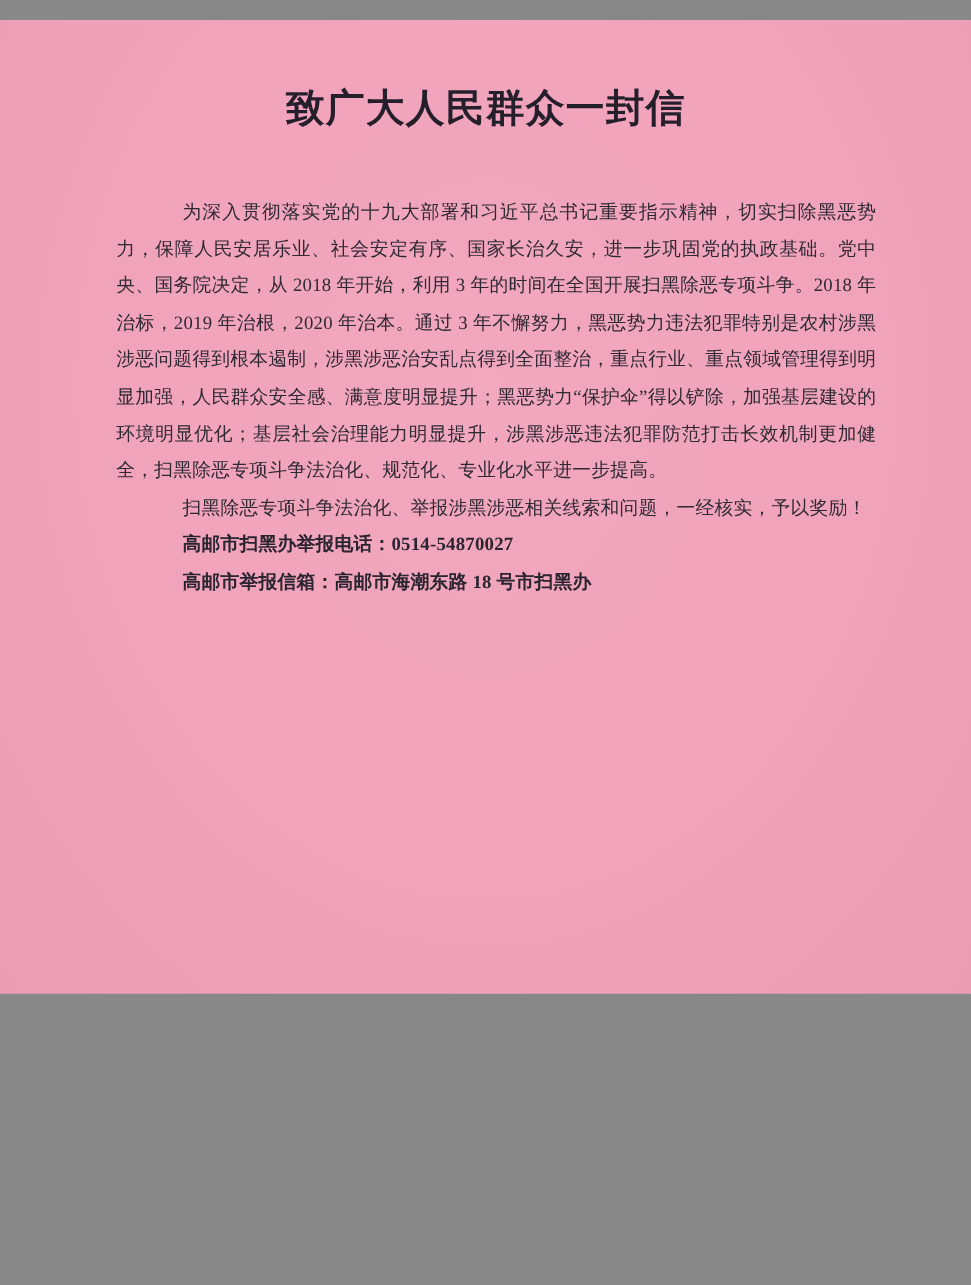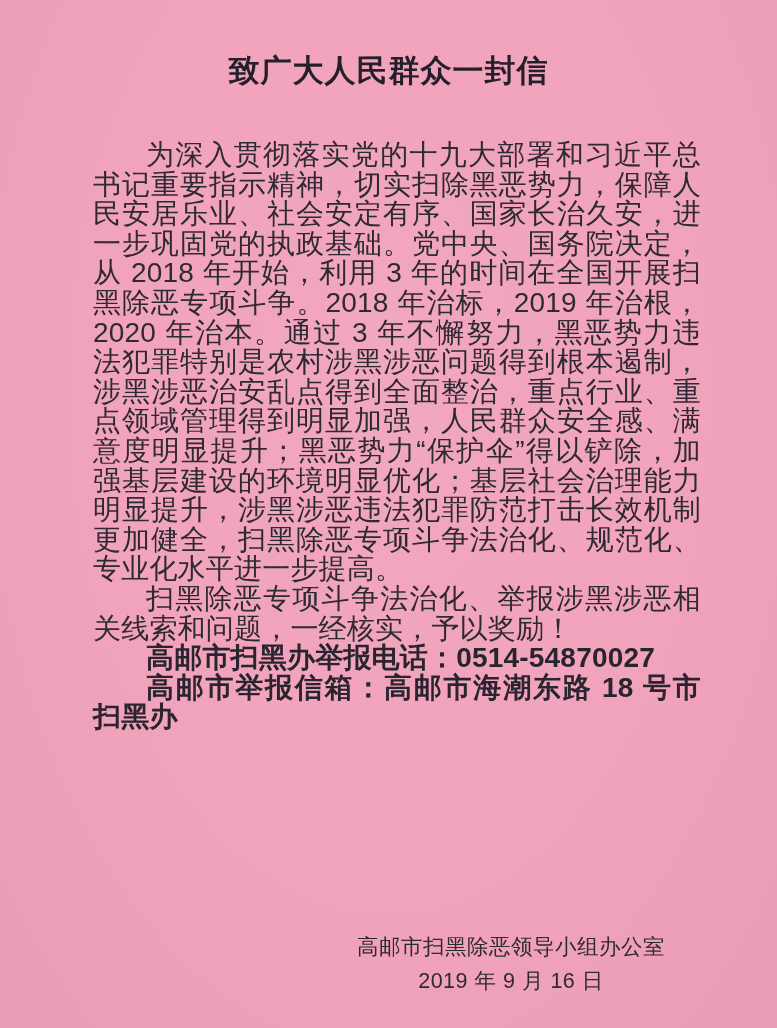--- a/index.html
+++ b/index.html
@@ -3,47 +3,47 @@
 <meta charset="utf-8">
 <style>
   html, body {
     margin: 0;
     padding: 0;
     background: #888;
   }
   .page {
     position: relative;
     width: 777px;
-    height: 1028px;
-    margin: 0 auto;
+    height: 779px;
+    margin: 16px auto;
     background:
       radial-gradient(ellipse at 50% 38%, rgba(255,255,255,0.05) 0%, rgba(0,0,0,0.00) 55%, rgba(120,40,70,0.05) 100%),
       #f1a3bb;
-    font-family: Liberation Sans, sans-serif;
+    font-family: Liberation Serif, serif;
     color: #2e2933;
     overflow: hidden;
   }
   .title {
     position: absolute;
     top: 50px;
     left: 0;
     right: 0;
     margin: 0;
     text-align: center;
     font-size: 31px;
     font-weight: bold;
     letter-spacing: 1px;
     color: #241f2b;
   }
   .body-block {
     position: absolute;
     top: 140px;
     left: 93px;
     width: 608px;
-    font-size: 28px;
+    font-size: 15px;
     line-height: 29.6px;
     letter-spacing: 0.2px;
     text-align: justify;
   }
   .para {
     margin: 0;
     text-indent: 53px;
   }
   .contact-line {
     margin: 0;

